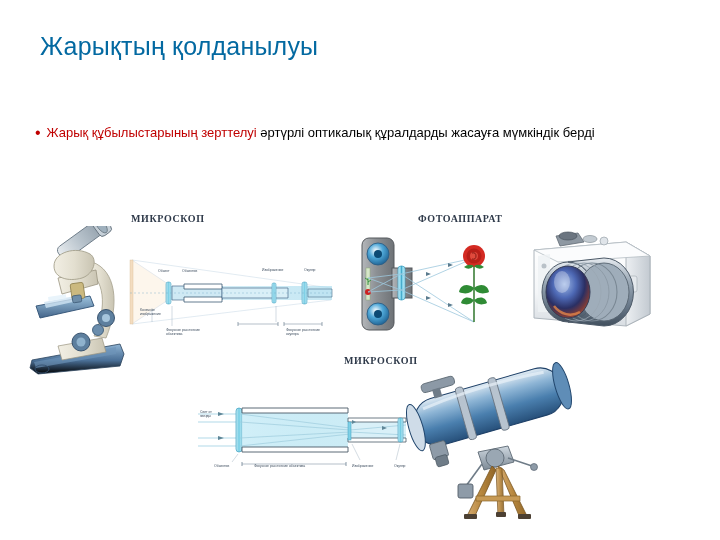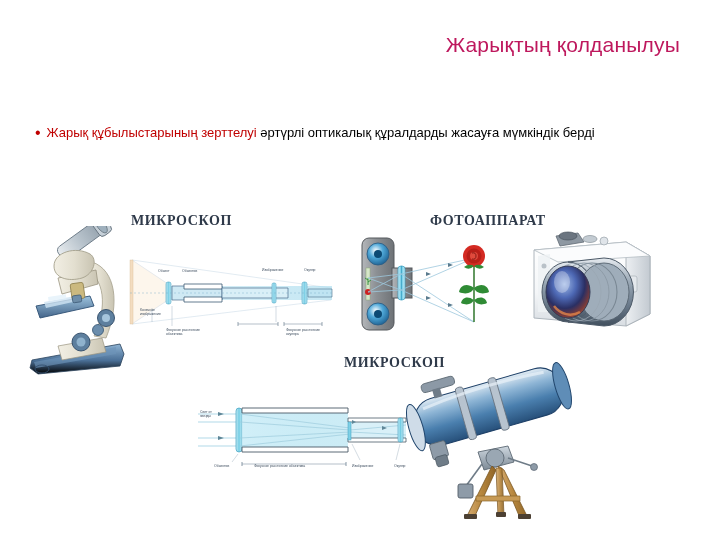--- a/index.html
+++ b/index.html
@@ -19,24 +19,24 @@
     inset: 0;
     background: #ffffff;
   }
 
   
   .slide-title {
     position: absolute;
     left: 40px;
     top: 33px;
     width: 640px;
-    text-align: right;
-    font-size: 21px;
+    text-align: left;
+    font-size: 25px;
     line-height: 1.1;
-    color: #be185d;
+    color: #0369a1;
     font-family: "Liberation Sans", sans-serif;
     letter-spacing: .2px;
     white-space: nowrap;
   }
 
   
   .body-block {
     position: absolute;
     left: 33px;
     top: 122px;
@@ -69,21 +69,21 @@
     position: absolute;
     left: 22px;
     top: 196px;
     width: 636px;
     height: 330px;
     background: #ffffff;
   }
   .fig-caption {
     position: absolute;
     font-family: "Liberation Serif", serif;
-    font-size: 14px;
+    font-size: 10px;
     font-weight: bold;
     letter-spacing: .6px;
     color: #2f3a4a;
     white-space: nowrap;
   }
   .panel { position: absolute; }
 
   .tiny-label {
     position: absolute;
     font-family: "Liberation Sans", sans-serif;
@@ -216,21 +216,21 @@
 
       <span class="tiny-label" style="left:32px; top:21px;">Объект</span>
       <span class="tiny-label" style="left:56px; top:21px;">Объектив</span>
       <span class="tiny-label" style="left:136px; top:20px;">Изображение</span>
       <span class="tiny-label" style="left:178px; top:20px;">Окуляр</span>
       <span class="tiny-label" style="left:14px; top:60px; width:34px; white-space:normal;">Конечное изображение</span>
       <span class="tiny-label" style="left:40px; top:80px; width:34px; white-space:normal;">Фокусное расстояние объектива</span>
       <span class="tiny-label" style="left:160px; top:80px; width:36px; white-space:normal;">Фокусное расстояние окуляра</span>
     </div>
 
-    <div class="fig-caption" style="left:396px; top:17px;margin-left:12px;">ФОТОАППАРАТ</div>
+    <div class="fig-caption" style="left:396px; top:17px;">ФОТОАППАРАТ</div>
 
     <div class="panel" style="left:334px; top:34px; width:155px; height:115px;">
       <svg width="155" height="115" viewBox="0 0 155 115" xmlns="http://www.w3.org/2000/svg">
         <defs>
           <linearGradient id="camBody" x1="0" y1="0" x2="1" y2="0">
             <stop offset="0%" stop-color="#b4b7ba"></stop>
             <stop offset="45%" stop-color="#8c9094"></stop>
             <stop offset="100%" stop-color="#6e7276"></stop>
           </linearGradient>
           <radialGradient id="spool" cx="40%" cy="35%" r="70%">

